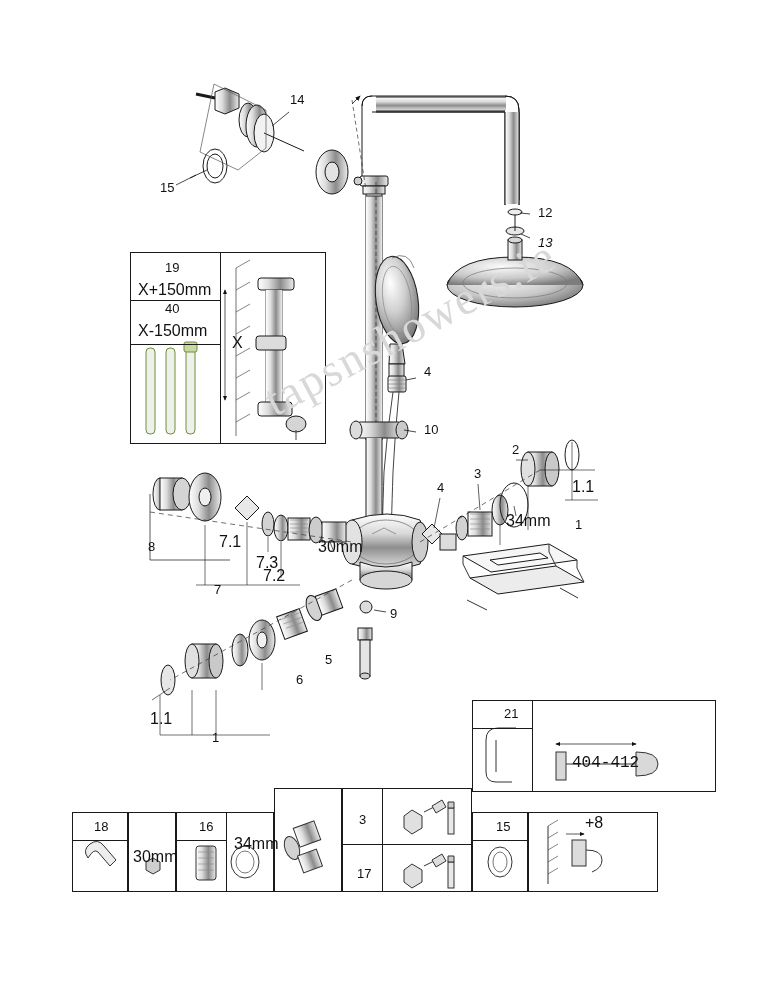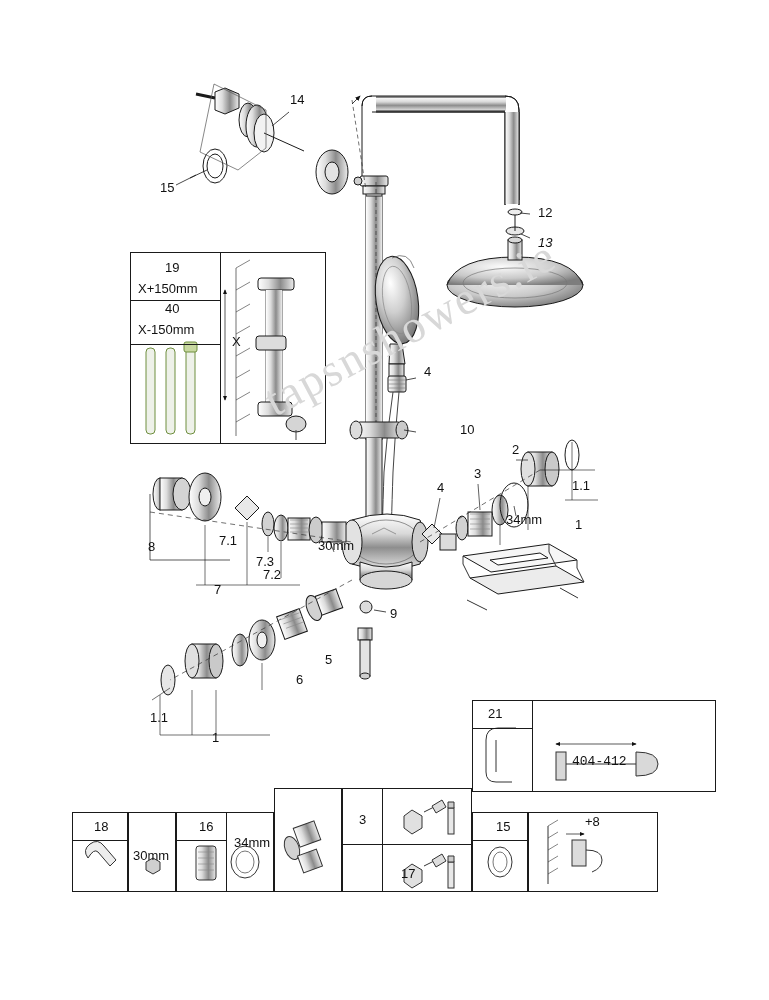--- a/index.html
+++ b/index.html
@@ -1,19 +1,19 @@
 <!DOCTYPE html>
 <html><head>
 <meta charset="utf-8">
 <style>
   html,body{margin:0;padding:0;background:#ffffff;}
   body{width:769px;height:1000px;font-family:"Liberation Sans",sans-serif;color:#111;overflow:hidden;position:relative;}
   #sheet{position:relative;width:769px;height:740px;}
   .lbl{position:absolute;font-size:13px;color:#111;white-space:nowrap;}
-  .small{font-size:13px;}
+  .small{font-size:16px;}
   .box{position:absolute;border:1px solid #1a1a1a;box-sizing:border-box;}
   .ln{position:absolute;background:#1a1a1a;}
   .hln{height:1px;}
   .vln{width:1px;}
   svg{position:absolute;left:0;top:0;}
   .wm{position:absolute;left:255px;top:380px;font-size:46px;color:#d8d8d8;
       transform:rotate(-28deg);transform-origin:left top;letter-spacing:2px;
       font-family:"Liberation Serif",serif;pointer-events:none;}
 </style>
 </head>
@@ -290,21 +290,21 @@
   <div class="ln vln" style="left:382px;top:788px;height:104px;"></div>
   <div class="box" style="left:472px;top:812px;width:56px;height:80px;"></div>
   <div class="ln hln" style="left:472px;top:840px;width:56px;"></div>
   <div class="box" style="left:528px;top:812px;width:130px;height:80px;"></div>
 
   <div class="lbl" style="left:290px;top:92px;">14</div>
   <div class="lbl" style="left:160px;top:180px;">15</div>
   <div class="lbl" style="left:538px;top:205px;">12</div>
   <div class="lbl" style="left:538px;top:235px;font-style:italic;">13</div>
   <div class="lbl" style="left:424px;top:364px;">4</div>
-  <div class="lbl" style="left:424px;top:422px;margin-left:36px;">10</div>
+  <div class="lbl" style="left:424px;top:422px;">10</div>
   <div class="lbl" style="left:512px;top:442px;">2</div>
   <div class="lbl" style="left:474px;top:466px;">3</div>
   <div class="lbl" style="left:437px;top:480px;">4</div>
   <div class="lbl" style="left:575px;top:517px;">1</div>
   <div class="lbl small" style="left:572px;top:478px;">1.1</div>
   <div class="lbl" style="left:148px;top:539px;">8</div>
   <div class="lbl small" style="left:219px;top:533px;">7.1</div>
   <div class="lbl small" style="left:263px;top:567px;">7.2</div>
   <div class="lbl small" style="left:256px;top:554px;text-align:right;">7.3</div>
   <div class="lbl" style="left:214px;top:582px;">7</div>
@@ -315,27 +315,27 @@
   <div class="lbl" style="left:296px;top:672px;">6</div>
   <div class="lbl small" style="left:150px;top:710px;">1.1</div>
   <div class="lbl" style="left:212px;top:730px;">1</div>
 
   <div class="lbl" style="left:165px;top:260px;">19</div>
   <div class="lbl small" style="left:138px;top:281px;">X+150mm</div>
   <div class="lbl" style="left:165px;top:301px;">40</div>
   <div class="lbl small" style="left:138px;top:322px;">X-150mm</div>
   <div class="lbl small" style="left:232px;top:334px;">X</div>
 
-  <div class="lbl" style="left:488px;top:706px;text-align:right;">21</div>
+  <div class="lbl" style="left:504px;top:706px;text-align:right;">21</div>
   <div class="lbl small" style="left:572px;top:754px;font-family:Liberation Mono, monospace;">404-412</div>
 
   <div class="lbl" style="left:94px;top:819px;">18</div>
   <div class="lbl" style="left:199px;top:819px;">16</div>
   <div class="lbl small" style="left:133px;top:848px;">30mm</div>
   <div class="lbl small" style="left:234px;top:835px;">34mm</div>
   <div class="lbl" style="left:359px;top:812px;">3</div>
-  <div class="lbl" style="left:357px;top:866px;margin-left:44px;">17</div>
+  <div class="lbl" style="left:357px;top:866px;">17</div>
   <div class="lbl" style="left:496px;top:819px;">15</div>
   <div class="lbl small" style="left:585px;top:814px;">+8</div>
 
   <div class="wm">tapsnshowers.ie</div>
 
 </div>
 
 </body></html>

